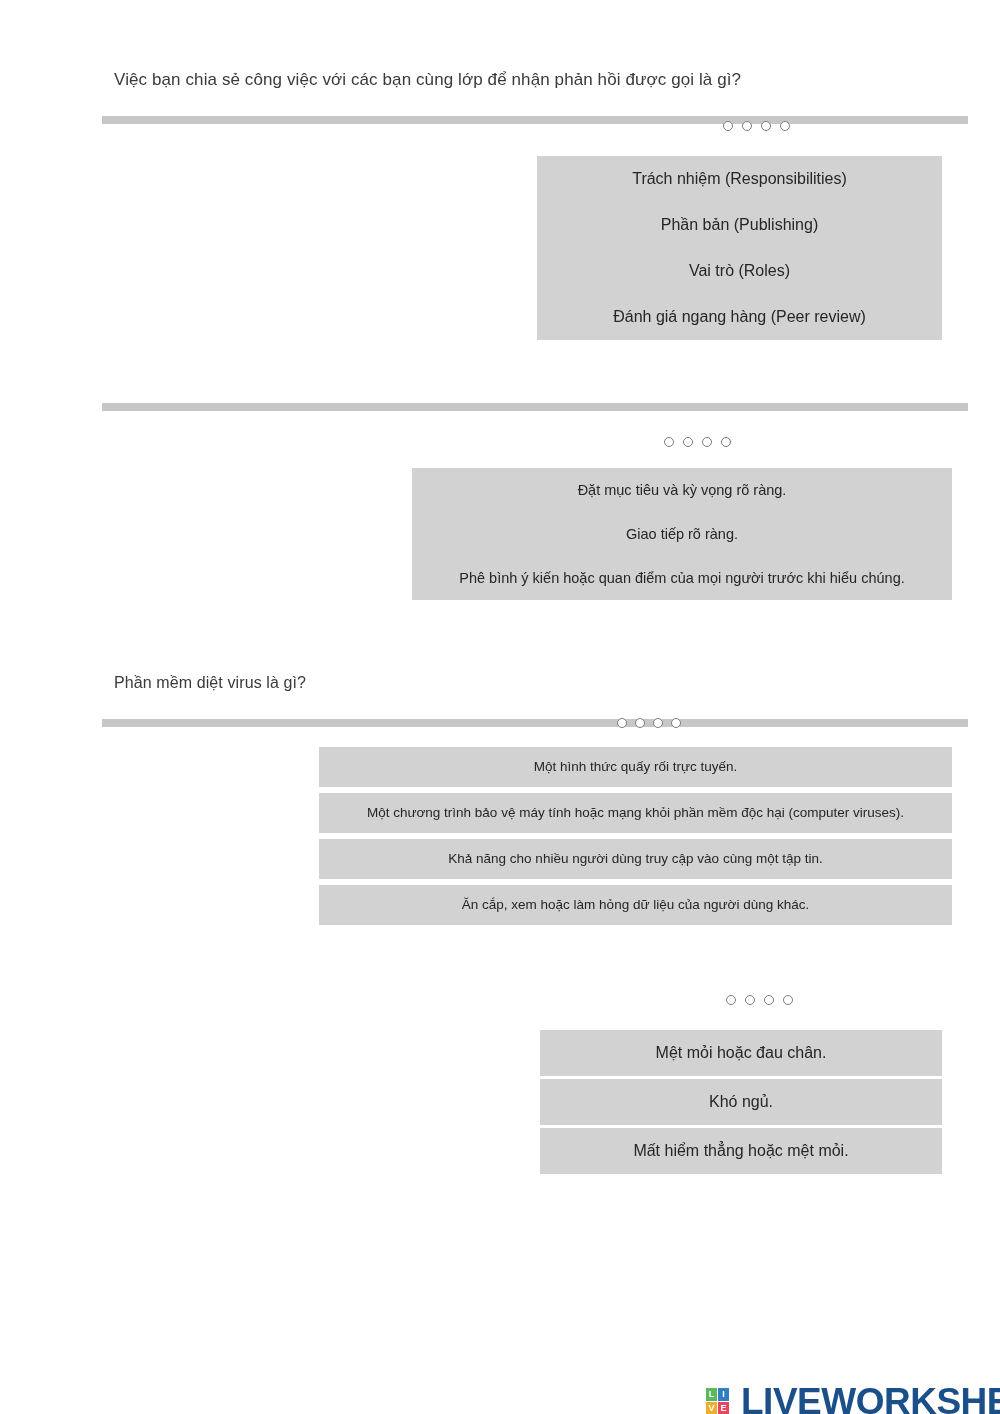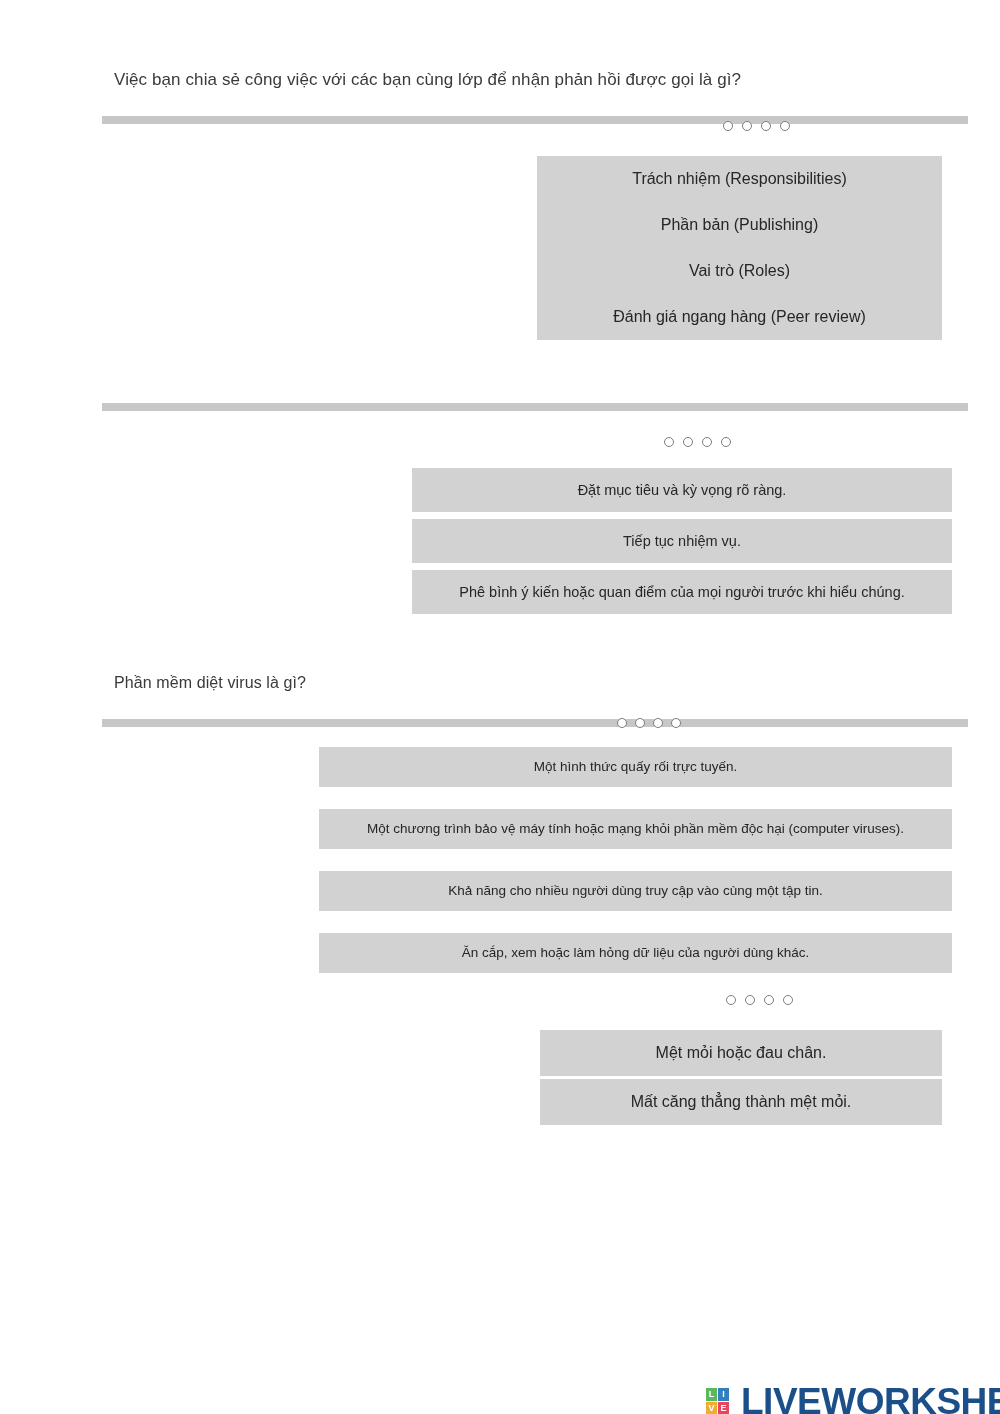--- a/index.html
+++ b/index.html
@@ -169,56 +169,57 @@
     <div class="divider"></div>
   </div>
 
   <div class="radio-row" style="left:652px; top:425px;">
     <span class="radio-dot"></span>
     <span class="radio-dot"></span>
     <span class="radio-dot"></span>
     <span class="radio-dot"></span>
   </div>
 
-  <div class="options" style="left:400px; top:456px; width:548px; gap:7px;">
+  <div class="options" style="left:400px; top:456px; width:548px; ">
     <div class="option medium">Đặt mục tiêu và kỳ vọng rõ ràng.</div>
-    <div class="option medium">Tiếp tục nhiệm vụ.</div>
+    <div class="option medium">Giao tiếp rõ ràng.</div>
     <div class="option medium">Phê bình ý kiến hoặc quan điểm của mọi người trước khi hiểu chúng.</div>
   </div>
 
   <div class="question-block" style="top:655px;">
     <div class="question-text small">Phần mềm diệt virus là gì?</div>
     <div class="divider"></div>
   </div>
 
   <div class="radio-row" style="left:605px; top:706px; gap:8px;">
     <span class="radio-dot"></span>
     <span class="radio-dot"></span>
     <span class="radio-dot"></span>
     <span class="radio-dot"></span>
   </div>
 
-  <div class="options" style="left:307px; top:735px; width:641px; gap:22px;">
+  <div class="options" style="left:307px; top:735px; width:641px; gap:6px;">
     <div class="option small">Một hình thức quấy rối trực tuyến.</div>
     <div class="option small">Một chương trình bảo vệ máy tính hoặc mạng khỏi phần mềm độc hại (computer viruses).</div>
     <div class="option small">Khả năng cho nhiều người dùng truy cập vào cùng một tập tin.</div>
     <div class="option small">Ăn cắp, xem hoặc làm hỏng dữ liệu của người dùng khác.</div>
   </div>
 
 
   <div class="radio-row" style="left:714px; top:983px;">
     <span class="radio-dot"></span>
     <span class="radio-dot"></span>
     <span class="radio-dot"></span>
     <span class="radio-dot"></span>
   </div>
 
   <div class="options" style="left:528px; top:1018px; width:410px; gap:3px;">
     <div class="option">Mệt mỏi hoặc đau chân.</div>
-    <div class="option">Mất căng thẳng thành mệt mỏi.</div>
+    <div class="option">Khó ngủ.</div>
+    <div class="option">Mất hiểm thẳng hoặc mệt mỏi.</div>
   </div>
 
   <div class="footer-logo">
     <span class="logo-tiles">
       <span class="logo-tile tile-l">L</span>
       <span class="logo-tile tile-i">I</span>
       <span class="logo-tile tile-v">V</span>
       <span class="logo-tile tile-e">E</span>
     </span>
     <span class="logo-word">LIVEWORKSHEETS</span>

